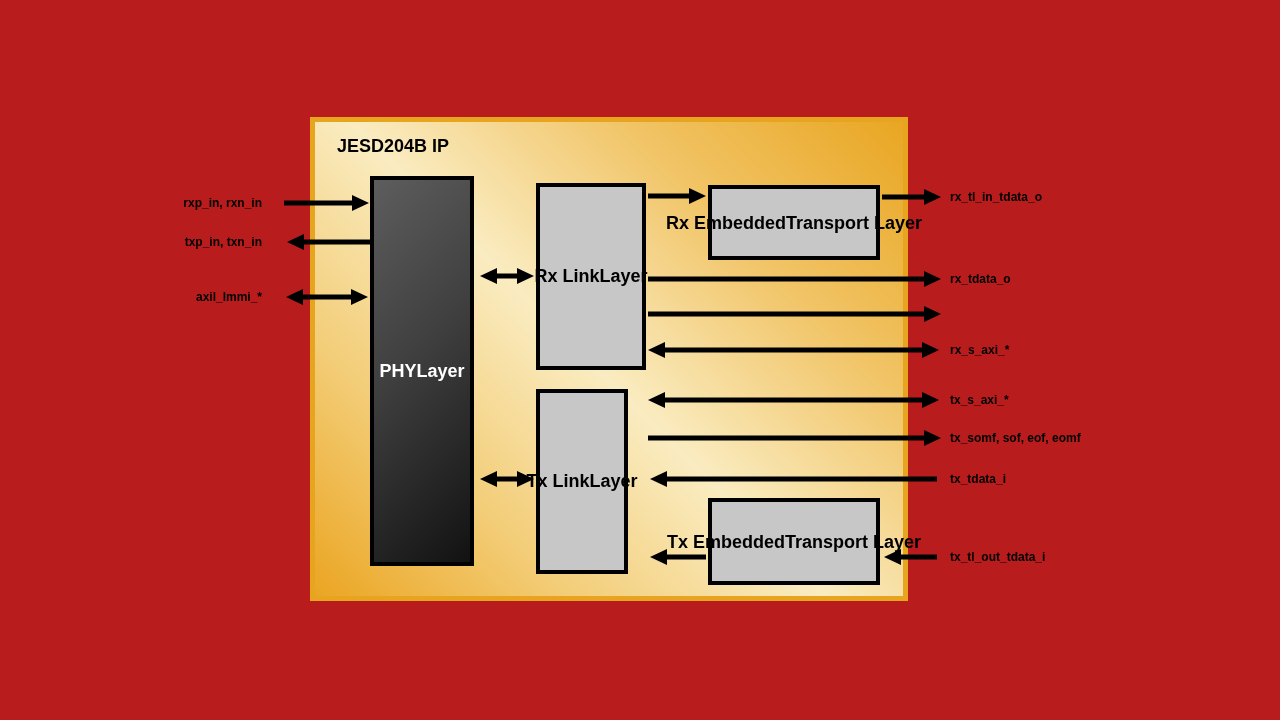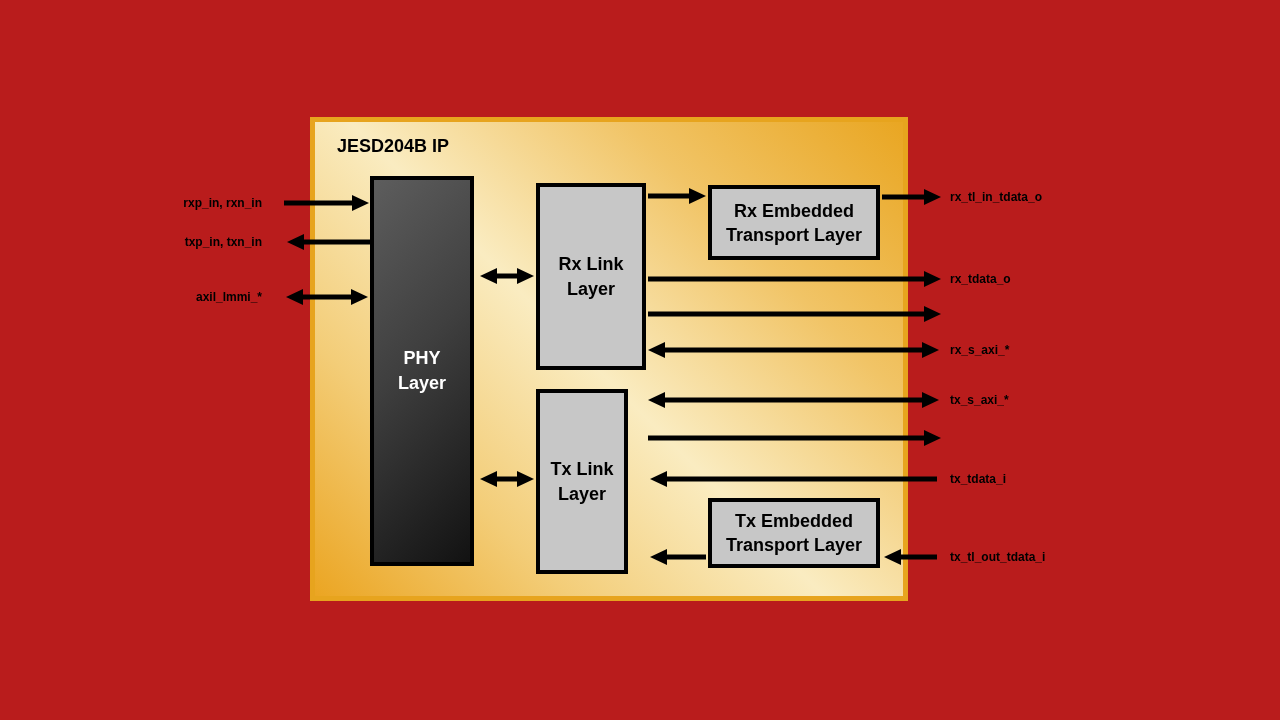--- a/index.html
+++ b/index.html
@@ -12,21 +12,21 @@
     box-sizing:border-box;border:5px solid #E7A41E;
     background:linear-gradient(225deg,#E9A622 0%,#F1C466 26%,#FAECC1 52%,#F3CD78 76%,#EBA522 100%);
     z-index:1;
   }
   .diagram-title{
     position:absolute;left:22px;top:14px;
     font-size:18px;font-weight:bold;color:#000;white-space:nowrap;
   }
   .block{
     position:absolute;box-sizing:border-box;border:4px solid #000;
-    display:flex;flex-direction:column;align-items:center;justify-content:center;
+    display:flex;flex-direction:row;align-items:center;justify-content:center;
     text-align:center;font-weight:bold;font-size:18px;line-height:25px;color:#000;
     z-index:2;
   }
   .block span{display:block;white-space:nowrap;}
   .gray{background:#C7C7C7;}
   .dark{
     background:linear-gradient(135deg,#5D5D5D 0%,#3F3F3F 45%,#121212 100%);
     color:#ffffff;
   }
   .emb{line-height:24px;font-size:18px;}
@@ -63,21 +63,21 @@
   <div class="block gray" style="left:536px;top:389px;width:92px;height:185px;">
     <span>Tx Link</span>
     <span>Layer</span>
   </div>
 
   <div class="block gray emb" style="left:708px;top:185px;width:172px;height:75px;">
     <span>Rx Embedded</span>
     <span>Transport Layer</span>
   </div>
 
-  <div class="block gray emb" style="left:708px;top:498px;width:172px;height:70px;">
+  <div class="block gray emb" style="left:708px;top:498px;width:172px;height:87px;">
     <span>Tx Embedded</span>
     <span>Transport Layer</span>
   </div>
 
   <svg class="arrow-layer" viewBox="0 0 1280 720" xmlns="http://www.w3.org/2000/svg">
       <g>
         <line x1="284" y1="203" x2="354" y2="203" stroke="#000000" stroke-width="5"></line>
         <polygon points="369,203 352,211 352,195" fill="#000000"></polygon>
       </g>
       <g>
@@ -144,16 +144,17 @@
     </svg>
 
   <div class="lbl left" style="top:192px;">rxp_in, rxn_in</div>
   <div class="lbl left" style="top:231px;">txp_in, txn_in</div>
   <div class="lbl left" style="top:286px;">axil_lmmi_*</div>
 
   <div class="lbl right" style="top:186px;">rx_tl_in_tdata_o</div>
   <div class="lbl right" style="top:268px;">rx_tdata_o</div>
   <div class="lbl right" style="top:339px;">rx_s_axi_*</div>
   <div class="lbl right" style="top:389px;">tx_s_axi_*</div>
+  <div class="lbl right" style="top:427px;">tx_somf, sof, eof, eomf</div>
   <div class="lbl right" style="top:468px;">tx_tdata_i</div>
   <div class="lbl right" style="top:546px;">tx_tl_out_tdata_i</div>
 
 </div>
 
 </body></html>

